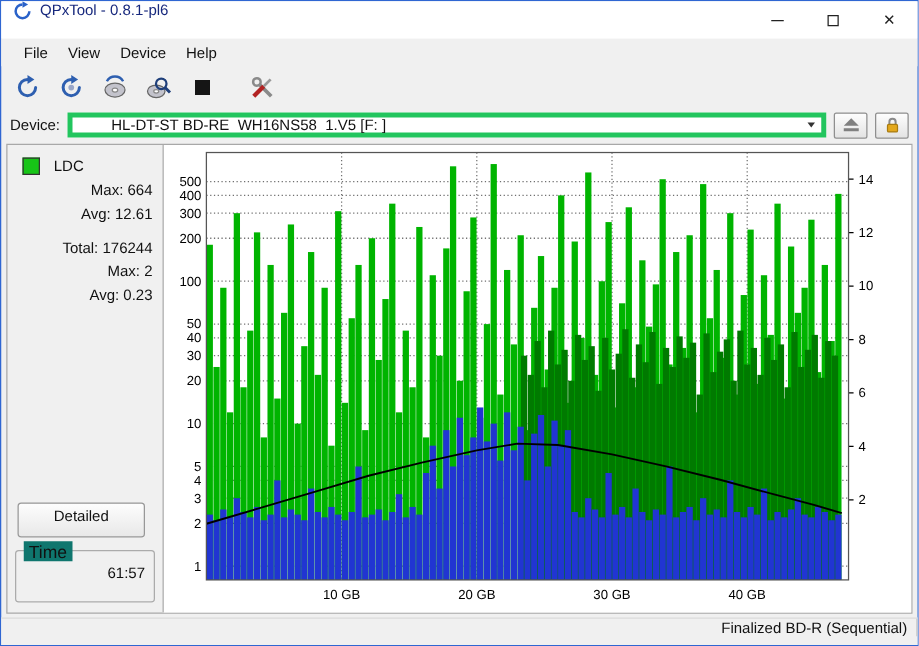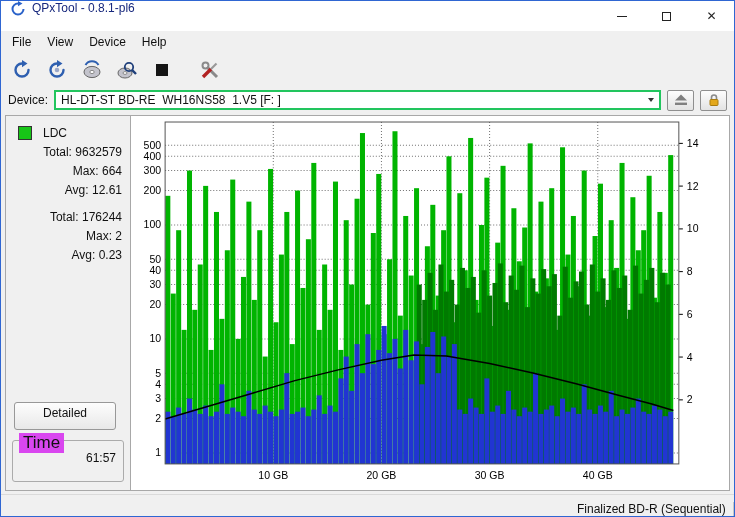--- a/index.html
+++ b/index.html
@@ -19,52 +19,52 @@
   
   .titlebar { flex:0 0 30px; background:#ffffff; display:flex; align-items:flex-start; }
   .app-icon { width:16px; height:16px; margin:0 6px 0 9px; }
   .title-text { color:#17287d; font-size:12px; }
   .win-controls { margin-left:auto; display:flex; height:100%; }
   .win-btn { width:45px; height:100%; display:flex; align-items:center; justify-content:center; }
   .glyph-min { width:10px; height:1px; background:#222; }
   .glyph-max { width:9px; height:9px; border:1px solid #222; }
   .glyph-close { font-size:12px; color:#222; }
   
-  .menubar { flex:0 0 22px; display:flex; align-items:center; padding-left:3px; background:#f0f0f0; }
+  .menubar { flex:0 0 22px; display:flex; align-items:center; padding-left:10px; background:#f0f0f0; }
   .menu-item { padding:2px 8px; }
   
   .toolbar { flex:0 0 34px; display:flex; align-items:center; padding-left:7px; gap:7px; }
   .tool-btn { width:28px; height:28px; display:flex; align-items:center; justify-content:center; border:1px solid transparent; }
   .tool-gap { width:6px; }
   
   .device-row { flex:0 0 26px; display:flex; align-items:center; padding:0 7px; gap:6px; }
-  .combo { flex:1; height:20px; background:#fff; border:2px solid #22c55e; display:flex; align-items:center; }
+  .combo { flex:1; height:20px; background:#fff; border:4px solid #22c55e; display:flex; align-items:center;padding-left:26px; }
   .combo-text { flex:1; padding-left:5px; white-space:pre; overflow:hidden; }
   .combo-arrow-box { width:17px; display:flex; align-items:center; justify-content:center; height:100%; }
   .combo-arrow { width:0; height:0; border-left:3.5px solid transparent; border-right:3.5px solid transparent; border-top:4px solid #333; }
   .small-btn { width:27px; height:21px; border:1px solid #8f8f8f; border-radius:2px;
                background:linear-gradient(#fdfdfd,#e3e3e3); display:flex; align-items:center; justify-content:center; }
   
   .main { flex:1; margin:2px 4px 3px 4px; border:1px solid #a8a8a8; display:flex; background:#f0f0f0; min-height:0; }
   .stats { flex:0 0 124px; display:flex; flex-direction:column; padding:8px 2px 6px 4px; }
   .swatch-row { display:flex; align-items:center; gap:11px; margin:2px 0 3px 8px; }
   .swatch { width:14px; height:14px; border:1px solid #333; }
   .stat-line { text-align:right; padding-right:6px; line-height:19px; }
   .stats-gap { height:8px; }
   .spacer { flex:1; }
   .detailed-btn { height:28px; margin:0 12px 10px 4px; border:1px solid #989898; border-radius:3px;
                   background:linear-gradient(#fdfdfd,#e8e8e8); text-align:center; line-height:20px; }
   .time-group { position:relative; border:1px solid #ababab; border-radius:3px; margin:0 4px 2px 2px; height:42px; padding:10px 7px 4px; }
-  .time-legend { position:absolute; top:-8px; left:6px; background:#d946ef; padding:0 4px; font-size:17px; }
+  .time-legend { position:absolute; top:-8px; left:6px; background:#0f766e; padding:0 4px; font-size:14px; }
   .time-value { text-align:right; }
   .chart-wrap { flex:1; background:#ffffff; border-left:1px solid #a8a8a8; min-width:0; }
   #chart, #chart svg { width:100%; height:100%; display:block; }
   #chart text { font-family:"Liberation Sans", sans-serif; fill:#000; }
   
-  .statusbar { flex:0 0 22px; display:flex; align-items:flex-end; background:#f0f0f0; border-top:1px solid #dadada; }
+  .statusbar { flex:0 0 22px; display:flex; align-items:flex-start; background:#f0f0f0; border-top:1px solid #dadada; }
   .status-cell { display:flex; align-items:center; padding:0 7px; border-right:1px solid #c6c6c6; white-space:nowrap; overflow:hidden; }
   .status-cell.c1 { flex:0 0 90px; }
   .status-cell.c2 { flex:1; }
   .status-cell.c3 { flex:0 0 164px; }
   .status-cell.c4 { flex:0 0 197px; border-right:none; }
 </style>
 </head>
 <body>
 
 <div class="window">
@@ -161,21 +161,20 @@
       </svg>
     </div>
   </div>
 
   <div class="main">
     <div class="stats">
       <div class="swatch-row">
         <div class="swatch" style="background: rgb(23, 197, 23);"></div>
         <span>LDC</span>
       </div>
-      <div class="stat-line">Total: 9632579</div>
       <div class="stat-line">Max: 664</div>
       <div class="stat-line">Avg: 12.61</div>
       <div class="stats-gap"></div>
       <div class="stat-line">Total: 176244</div>
       <div class="stat-line">Max: 2</div>
       <div class="stat-line">Avg: 0.23</div>
       <div class="spacer"></div>
       <div class="detailed-btn">Detailed</div>
       <div class="time-group">
         <span class="time-legend">Time</span>

